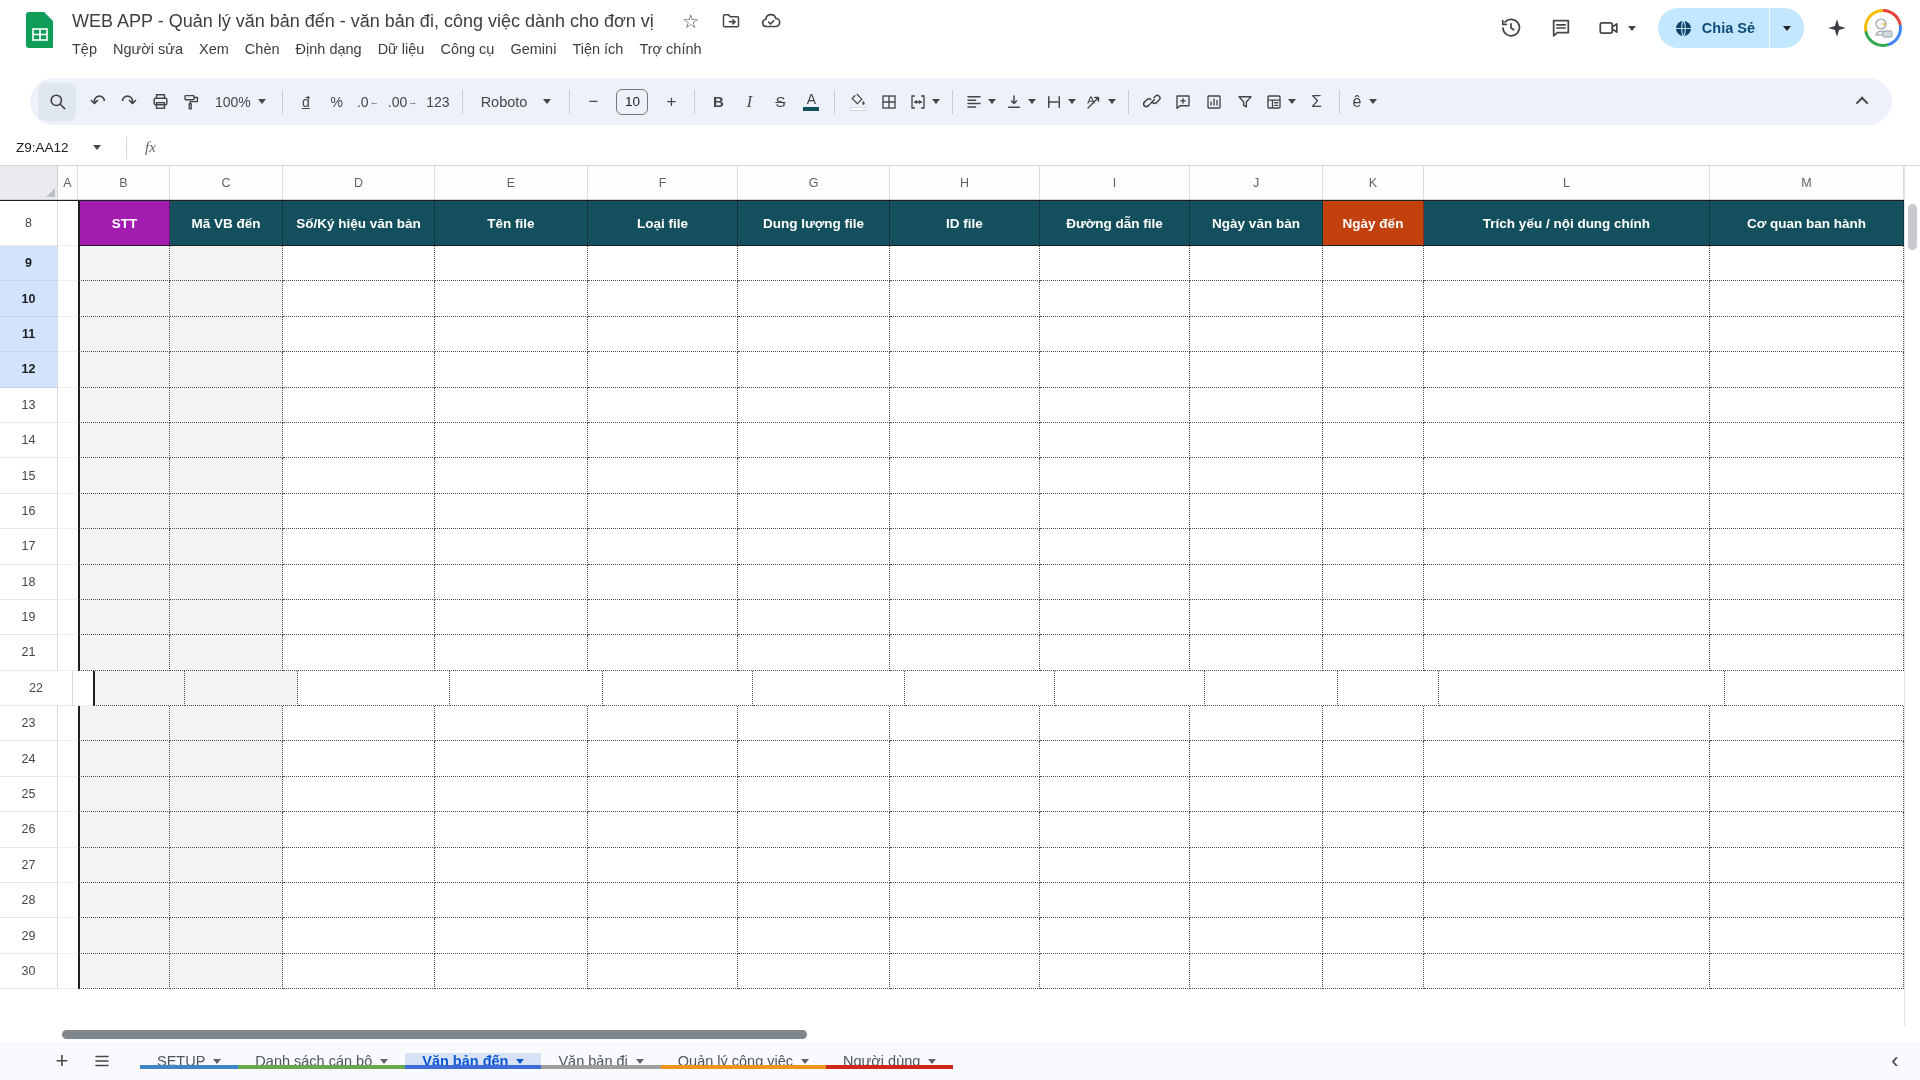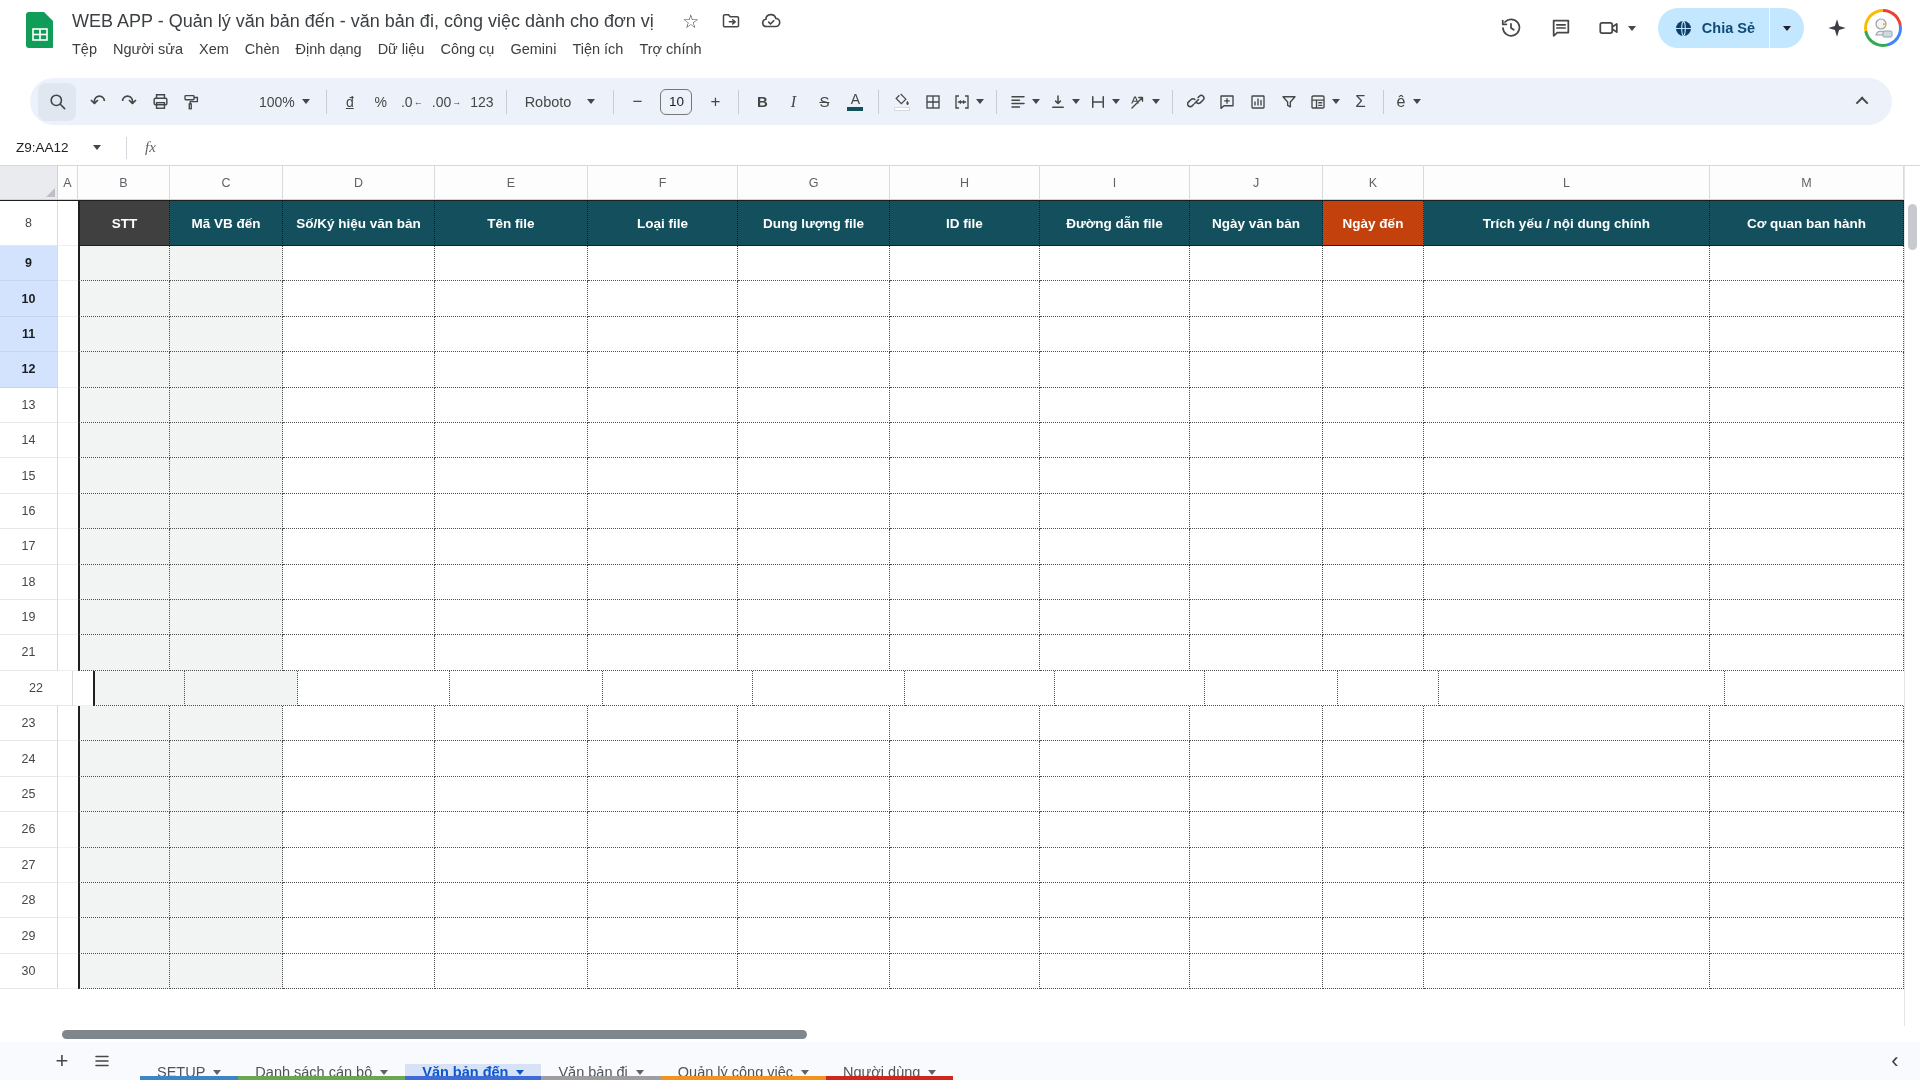--- a/index.html
+++ b/index.html
@@ -32,21 +32,21 @@
     background:conic-gradient(#ea4335 0 22%, #4285f4 22% 45%, #34a853 45% 72%, #fbbc05 72% 100%); }
   #avatar-img { width:32px; height:32px; border-radius:50%; background:#fff; display:flex; align-items:center; justify-content:center; overflow:hidden; }
 
   
   #toolbar { position:absolute; left:30px; right:28px; top:78px; height:47px; background:#edf2fa; border-radius:24px;
     display:flex; align-items:center; padding:0 14px 0 8px; gap:1px; }
   .tbtn { min-width:30px; height:30px; padding:0 4px; border-radius:4px; display:flex; align-items:center; justify-content:center; color:#444746; cursor:pointer; position:relative; gap:3px; }
   .tbtn.texty { font-size:14px; color:#444746; }
   .tdiv { width:1px; height:24px; background:#c7cdd8; margin:0 7px; }
   #search-btn { background:#e0e7f1; border-radius:8px; width:38px; height:38px; margin-right:6px; }
-  #zoom-box { gap:7px; padding:0 8px;margin-left:44px; }
+  #zoom-box { gap:7px; padding:0 8px; }
   #font-box { gap:16px; padding:0 10px; font-size:14.5px; }
   #size-box { width:32px; height:26px; border:1px solid #747775; border-radius:6px; display:flex; align-items:center; justify-content:center; font-size:13.5px; color:#202124; margin:0 7px; }
   .fmt-letter { font-size:15px; font-weight:700; }
   #italic-btn span { font-style:italic; font-family:"Liberation Serif","DejaVu Serif",serif; font-size:16px; }
   #strike-btn span { text-decoration:line-through; font-size:15px; }
   .letter-color { display:flex; flex-direction:column; align-items:center; line-height:1; }
   .letter-color .bar { width:16px; height:4px; margin-top:1px; }
   .arrowsub { font-size:9px; margin-left:-2px; }
   #collapse-btn { margin-left:auto; }
   .chev-up { width:9px; height:9px; border-left:2px solid #444746; border-top:2px solid #444746; transform:rotate(45deg) translateY(2px); }
@@ -379,21 +379,21 @@
         <div class="ch" style="width: 150px;">I</div>
         <div class="ch" style="width: 133px;">J</div>
         <div class="ch" style="width: 101px;">K</div>
         <div class="ch" style="width: 286px;">L</div>
         <div class="ch" style="width: 194px;">M</div>
       </div>
     <div id="gridrows">
         <div class="grow" id="hdr-row">
           <div class="rowhdr" style="width: 58px;">8</div>
           <div class="cellA" style="width: 20px;"></div>
-          <div class="hcell first" style="width: 92px; background: #404040;">STT</div>
+          <div class="hcell first" style="width: 92px; background: #a21caf;">STT</div>
           <div class="hcell" style="width: 113px; background: rgb(19, 79, 92);">Mã VB đến</div>
           <div class="hcell" style="width: 152px; background: rgb(19, 79, 92);">Số/Ký hiệu văn bản</div>
           <div class="hcell" style="width: 153px; background: rgb(19, 79, 92);">Tên file</div>
           <div class="hcell" style="width: 150px; background: rgb(19, 79, 92);">Loại file</div>
           <div class="hcell" style="width: 152px; background: rgb(19, 79, 92);">Dung lượng file</div>
           <div class="hcell" style="width: 150px; background: rgb(19, 79, 92);">ID file</div>
           <div class="hcell" style="width: 150px; background: rgb(19, 79, 92);">Đường dẫn file</div>
           <div class="hcell" style="width: 133px; background: rgb(19, 79, 92);">Ngày văn bản</div>
           <div class="hcell" style="width: 101px; background: #c2410c;">Ngày đến</div>
           <div class="hcell" style="width: 286px; background: rgb(19, 79, 92);">Trích yếu / nội dung chính</div>
@@ -745,21 +745,21 @@
       <div id="hthumb"></div>
     </div>
 
   <div id="tabbar">
     <span id="addsheet-btn">+</span>
     <span id="allsheets-btn">
       <svg width="18" height="18" viewBox="0 0 24 24" stroke="#444746" stroke-width="2" stroke-linecap="round">
         <path d="M4 6h16M4 12h16M4 18h16"></path>
       </svg>
     </span>
-    <div id="tabs" style="display:flex;align-items:flex-end;">
+    <div id="tabs" style="display:flex;align-items:center;">
         <div class="sheet-tab">
           <span>SETUP</span>
           <span class="caret"></span>
           <span class="strip" style="background: rgb(61, 133, 198);"></span>
         </div>
         <div class="sheet-tab">
           <span>Danh sách cán bộ</span>
           <span class="caret"></span>
           <span class="strip" style="background: rgb(106, 168, 79);"></span>
         </div>

